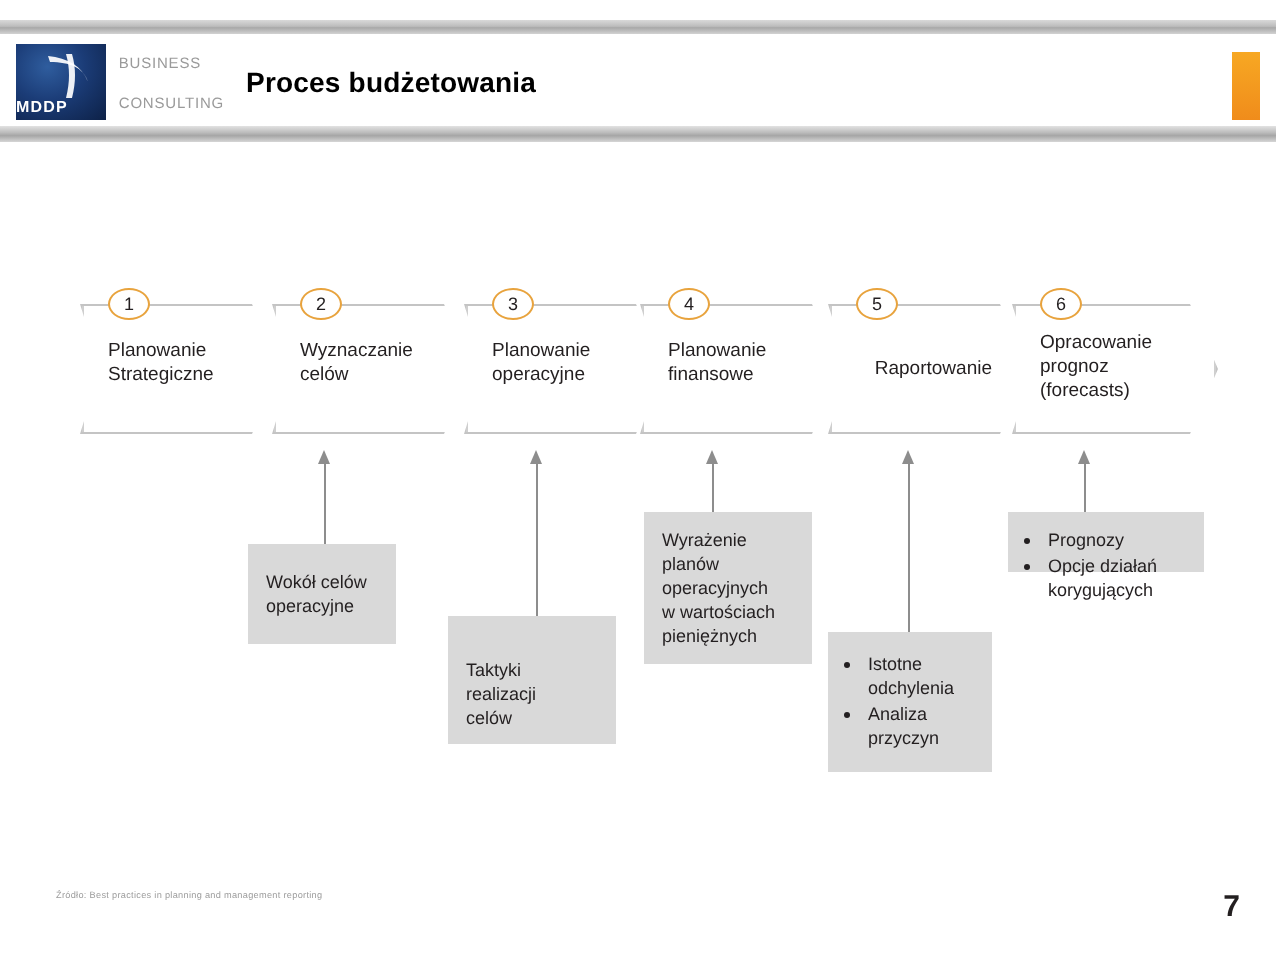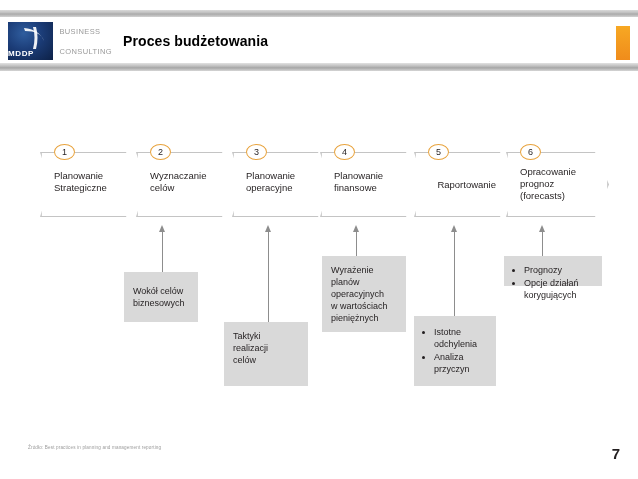--- a/index.html
+++ b/index.html
@@ -188,24 +188,24 @@
   <div class="head"></div>
   <div class="stem"></div>
 </div>
 <div class="arrow" style="left:538px;top:225px;height:48px;">
   <div class="head"></div>
   <div class="stem"></div>
 </div>
 
 <div class="note" style="left:124px;top:272px;width:74px;height:50px;padding-top:13px;">
   <span style="white-space:pre-line;">Wokół celów
-biznesowych</span>
-</div>
-
-<div class="note" style="left:224px;top:322px;width:84px;height:64px;padding-top:8px;">
+operacyjne</span>
+</div>
+
+<div class="note" style="left:224px;top:308px;width:84px;height:64px;padding-top:21px;">
   <span style="white-space:pre-line;">Taktyki
 realizacji
 celów</span>
 </div>
 
 <div class="note" style="left:322px;top:256px;width:84px;height:76px;padding-top:8px;">
   <span style="white-space:pre-line;margin-top:48px;">Wyrażenie
 planów
 operacyjnych
 w wartościach

